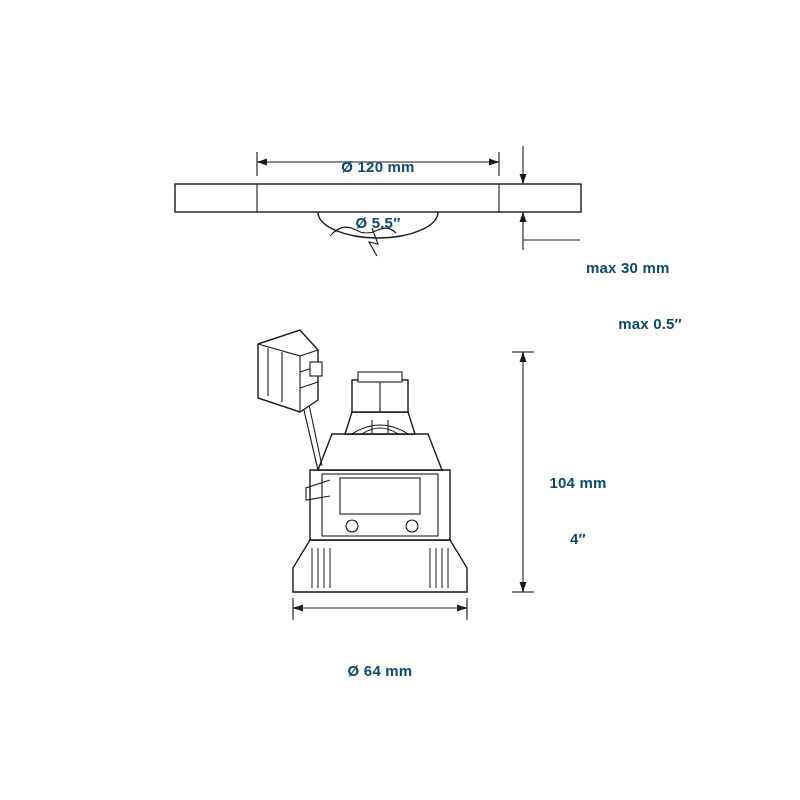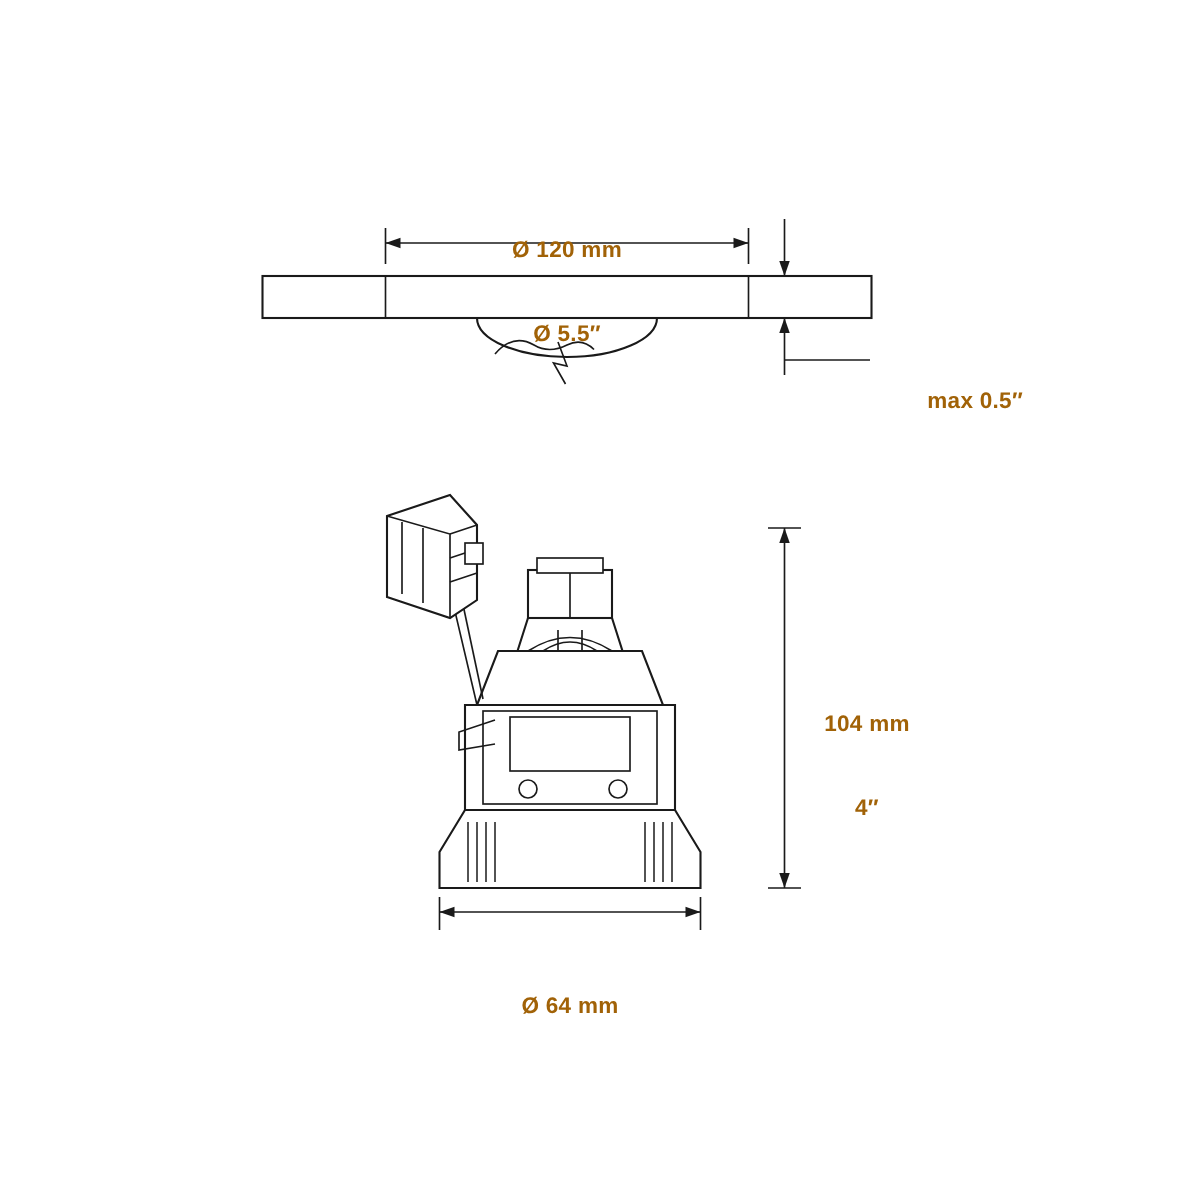--- a/index.html
+++ b/index.html
@@ -19,21 +19,21 @@
     width: 800px;
     height: 800px;
   }
   .dim-label {
     position: absolute;
     font-size: 15px;
     font-weight: bold;
     line-height: 1.25;
     letter-spacing: 0.2px;
     white-space: pre;
-    color: #a16207;
+    color: #0c4a6e;
   }
   .center { text-align: center; }
   .left { text-align: left; }
   .right { text-align: right; }
   svg { position: absolute; left: 0; top: 0; }
   .ln { stroke: #1a1a1a; fill: none; }
   .thin { stroke-width: 1.1; }
   .med { stroke-width: 1.4; }
   .fillw { fill: #ffffff; }
 </style>
@@ -137,20 +137,21 @@
       <rect class="ln thin fillw" x="310" y="362" width="12" height="14"></rect>
     </g>
   </svg>
 
   <div class="dim-label center" style="left:298px; top:120px; width:160px;">
     <div>Ø 120 mm</div>
     <div>Ø 5.5″</div>
   </div>
 
   <div class="dim-label left" style="left:586px; top:221px; width:200px;">
+    <div>max 30 mm</div>
     <div class="right" style="width:96px;">max 0.5″</div>
   </div>
 
   <div class="dim-label center" style="left:508px; top:436px; width:140px;">
     <div>104 mm</div>
     <div>4″</div>
   </div>
 
   <div class="dim-label center" style="left:300px; top:624px; width:160px;">
     <div>Ø 64 mm</div>

